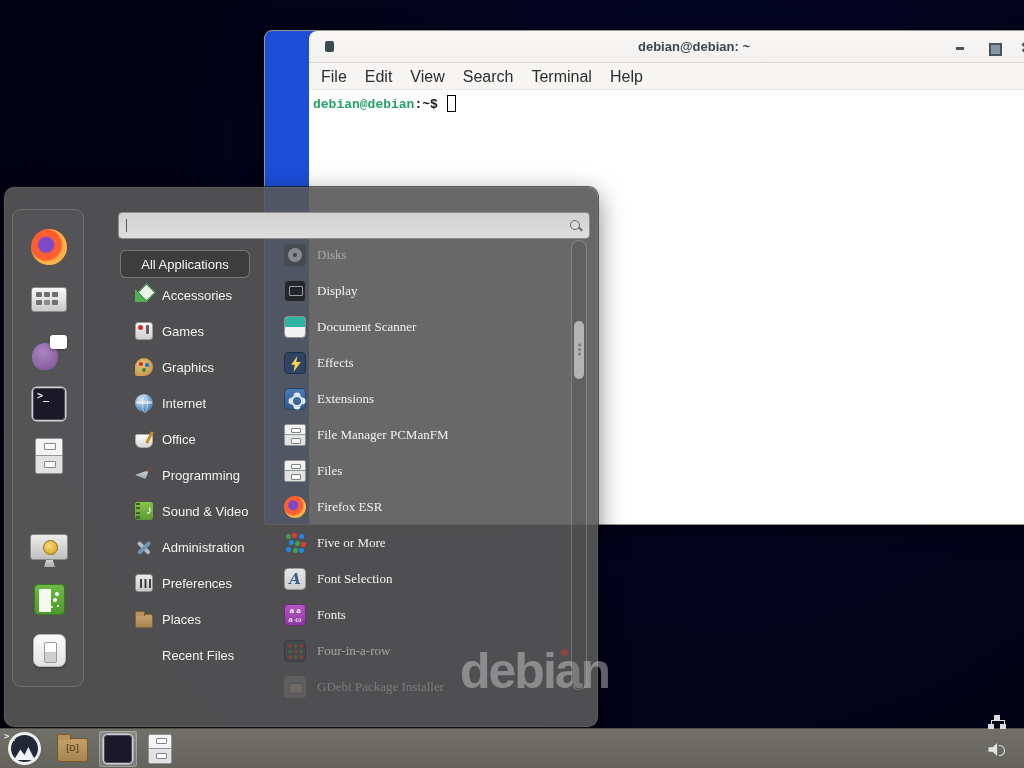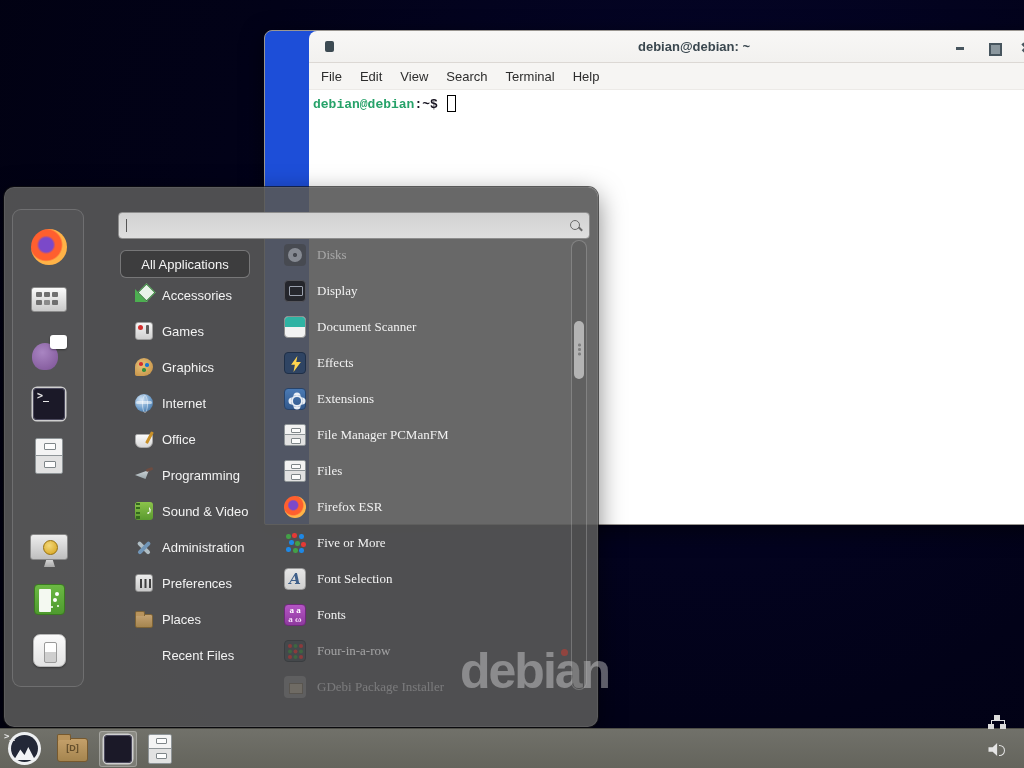--- a/index.html
+++ b/index.html
@@ -37,21 +37,21 @@
     content:""; position:absolute; left:3px; top:7px; width:11px; height:2.5px; background:#47555e;
   }
   .wc-close::before { transform:rotate(45deg); }
   .wc-close::after  { transform:rotate(-45deg); }
 
   .menubar {
     display:flex; align-items:center; height:27px; padding-left:3px;
     background:#f6f5f3; border-bottom:1px solid #eceae7;
   }
   .menubar .mitem {
-    padding:0 9px; font-size:13px; color:#2d2d2d; line-height:27px; cursor:default;
+    padding:0 9px; font-size:16px; color:#2d2d2d; line-height:27px; cursor:default;
   }
   .term-body {
     position:relative; height:435px; background:#ffffff;
     font-family:Liberation Mono, monospace; font-size:13px;
   }
   .prompt-line { padding:5px 0 0 4px; white-space:pre; }
   .p-user { color:#26a269; font-weight:bold; }
   .p-sufx { color:#171421; font-weight:bold; }
   .cursor-box {
     display:inline-block; width:9px; height:17px; border:1.5px solid #000;

